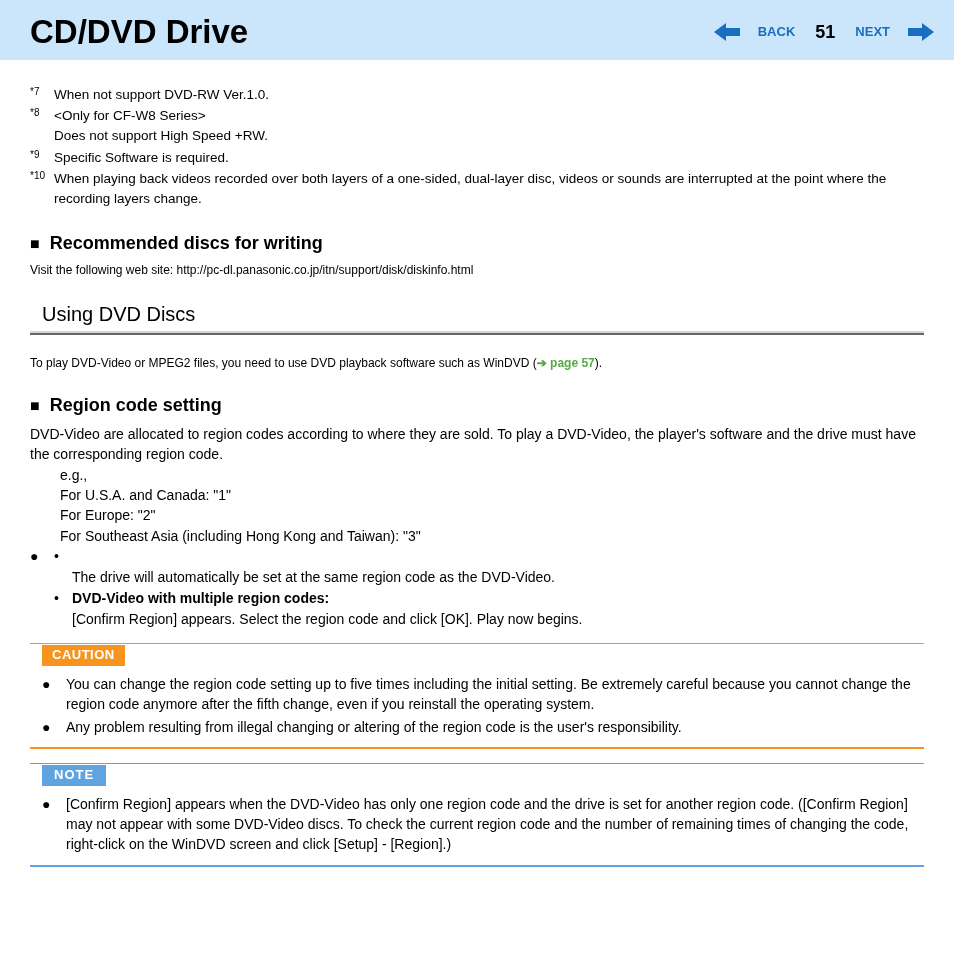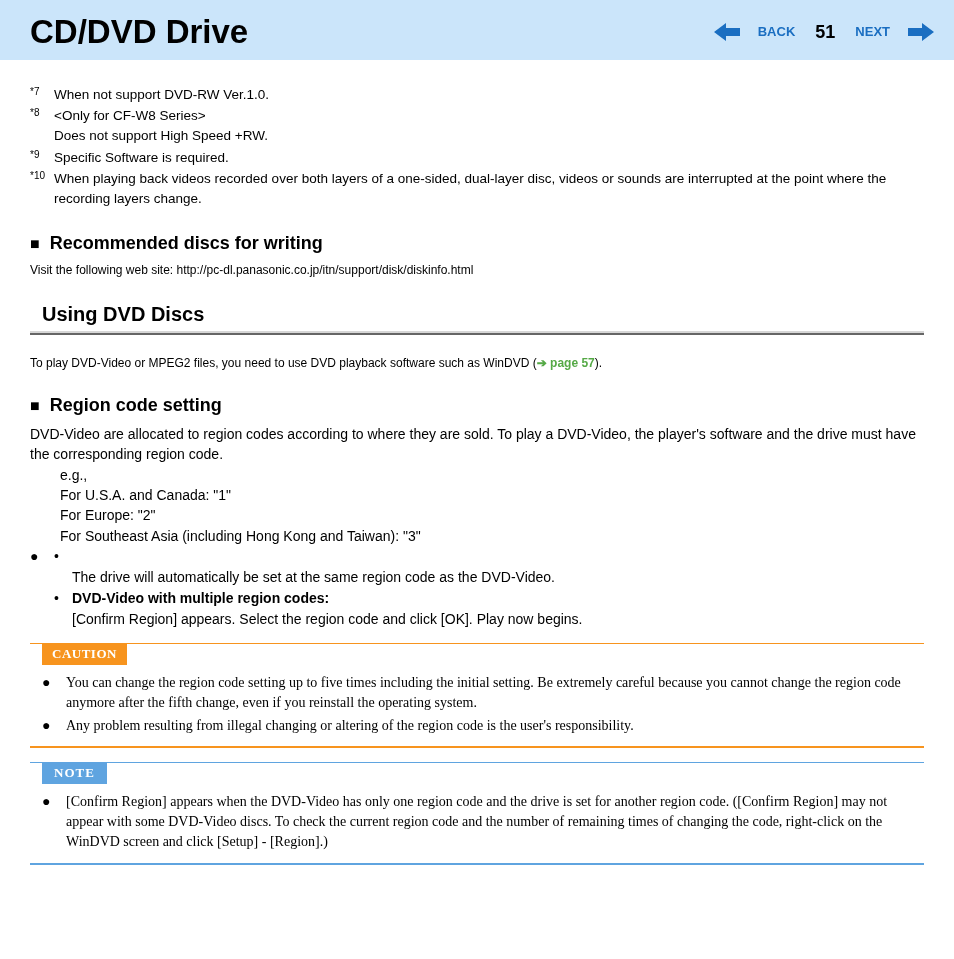--- a/index.html
+++ b/index.html
@@ -11,39 +11,39 @@
     .page-num { font-size: 18px; font-weight: bold; color: #000; margin: 0 2px; }
     .arrow { display: inline-flex; align-items: center; }
     .content { padding: 25px 30px 30px 30px; font-size: 14px; }
     .footnotes { margin-bottom: 22px; }
     .fn-row { display: flex; margin-bottom: 2px; }
     .fn-num { font-size: 10px; vertical-align: super; width: 24px; flex-shrink: 0; }
     .fn-text { font-size: 13.5px; }
     .sqhead { font-size: 18px; font-weight: bold; margin-bottom: 6px; }
     .sqhead::before { content: "■"; margin-right: 10px; font-size: 16px; }
     .para { font-size: 12px; margin-bottom: 20px; }
-    .section-title { font-size: 20px; font-weight: bold; margin-left: 12px; margin-bottom: 2px; }
+    .section-title { font-size: 20px; font-weight: normal; margin-left: 12px; margin-bottom: 2px; }
     .gray-rule { height: 4px; background: linear-gradient(to bottom, #d7d7d7 0, #d7d7d7 2px, #666666 2px, #666666 4px); margin-bottom: 20px; }
     .link-green { color: #55a946; font-weight: bold; cursor: pointer; }
     .link-green .arrow-icn { color: #55a946; }
     .indent-block { margin-left: 30px; }
     .bullet-row { display: flex; margin-bottom: 2px; }
     .bullet-dot { width: 24px; flex-shrink: 0; }
     .sub-bullet { display: flex; margin-bottom: 1px; }
     .sub-bullet .dot { width: 18px; flex-shrink: 0; font-size: 14px; }
     .sub-indent { margin-left: 18px; }
     .bold { font-weight: bold; }
     .caution-label { display: inline-block; background: #f7941e; color: #fff; font-weight: bold; font-size: 13px; padding: 1px 10px 1px 10px; margin-left: 12px; letter-spacing: 0.5px; }
     .note-label { display: inline-block; background: #5fa4e0; color: #fff; font-weight: bold; font-size: 13px; padding: 1px 12px 1px 12px; margin-left: 12px; letter-spacing: 1px; }
     .caution-rule { height: 2px; background: #f7941e; }
     .note-rule { height: 2px; background: #5fa4e0; }
     .caution-box, .note-box { padding: 8px 0 8px 12px; }
     .list-item { display: flex; margin-bottom: 2px; }
     .list-item .disc { width: 24px; flex-shrink: 0; }
-    .mt { margin-top: 14px; font-family: Liberation Serif, serif; }
+    .mt { margin-top: 14px; }
     svg.arrow-svg { width: 26px; height: 18px; }
   </style>
 </head>
 <body>
 
 <div class="header">
   <h1>CD/DVD Drive</h1>
   <div class="nav">
     <span class="arrow">
       <svg class="arrow-svg" viewBox="0 0 26 18">

